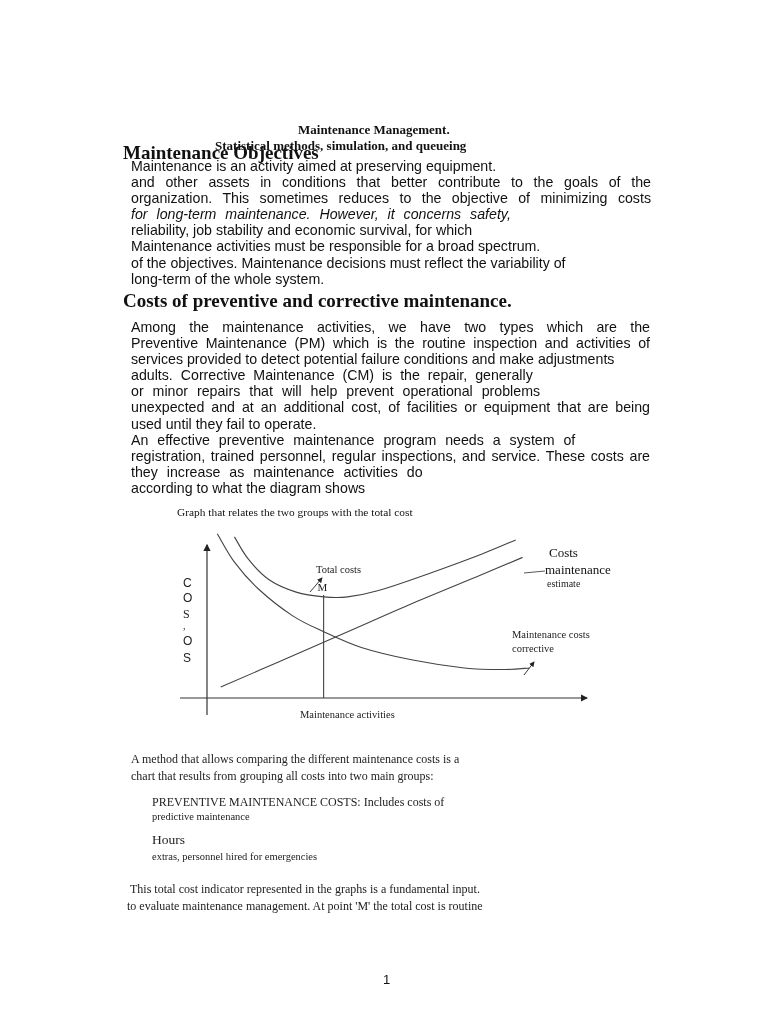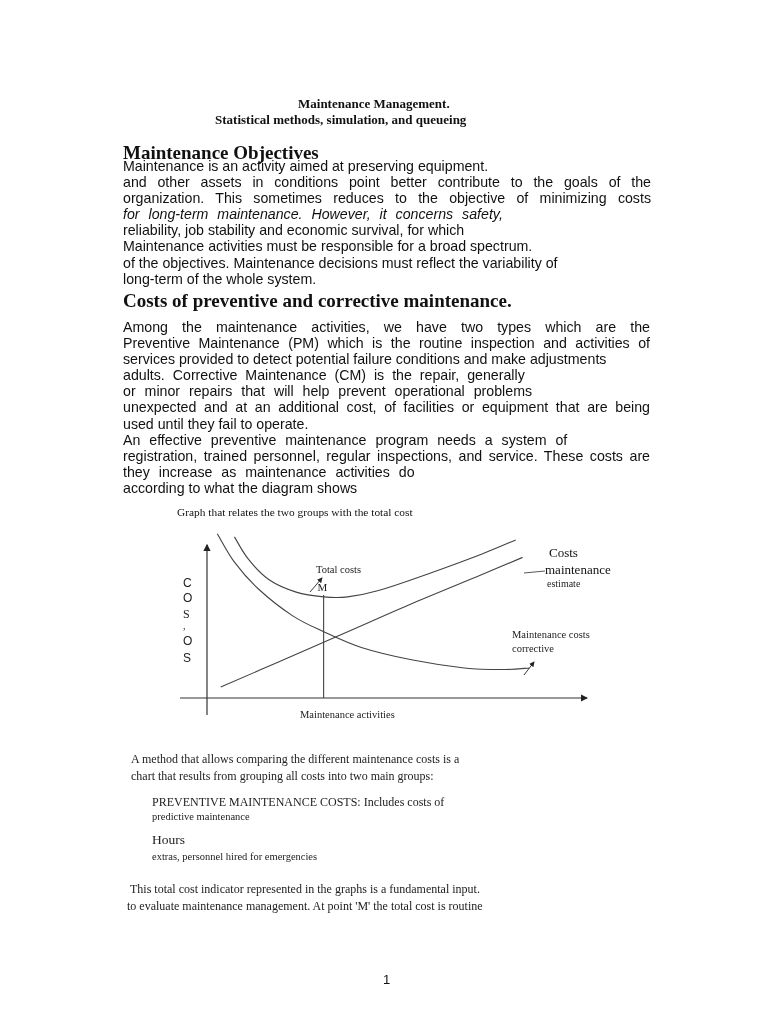--- a/index.html
+++ b/index.html
@@ -1,38 +1,38 @@
 <!DOCTYPE html>
 <html><head>
 <meta charset="utf-8">
 <style>
   html, body { margin:0; padding:0; background:#ffffff; }
   body { width:768px; height:1024px; position:relative; overflow:hidden; color:#111; }
   .serif { font-family: "Liberation Serif", "DejaVu Serif", serif; }
   .sans { font-family: "Liberation Sans", "DejaVu Sans", sans-serif; }
-  .title { position:absolute; font-weight:bold; font-size:13px; white-space:nowrap; }
+  .title { position:absolute; font-weight:bold; font-size:13px; white-space:nowrap;margin-top:26px; }
   .heading { position:absolute; left:123px; font-weight:bold; font-size:19px; white-space:nowrap; }
   .para { position:absolute; left:123px; width:528px; font-size:14.2px; line-height:16.1px; }
-  .para .ln { display:block; white-space:nowrap; }
+  .para .ln { display:block; white-space:nowrap;margin-left:8px; }
   .para .ln.j { text-align:justify; text-align-last:justify; white-space:normal; height:16.1px; overflow:hidden; }
   .small { position:absolute; font-size:12px; white-space:nowrap; color:#222; }
   .chartcap { position:absolute; left:177px; top:506px; font-size:11.4px; white-space:nowrap; }
   #chart { position:absolute; left:150px; top:525px; }
   .page-num { position:absolute; left:383px; top:972px; font-size:13px; }
 </style>
 </head>
 <body>
 
 <div class="title serif" style="left:298px; top:96px;">Maintenance Management.</div>
 <div class="title serif" style="left:215px; top:112px;">Statistical methods, simulation, and queueing</div>
 
 <div class="heading serif" style="top:142px;">Maintenance Objectives</div>
 <div class="para sans" style="top:158px;">
   <span class="ln">Maintenance is an activity aimed at preserving equipment.</span>
-  <span class="ln j">and other assets in conditions point better contribute to the goals of the</span>
+  <span class="ln j">and other assets in conditions that better contribute to the goals of the</span>
   <span class="ln j">organization. This sometimes reduces to the objective of minimizing costs</span>
   <span class="ln" style="word-spacing:5px;font-style:italic;">for long-term maintenance. However, it concerns safety,</span>
   <span class="ln">reliability, job stability and economic survival, for which</span>
   <span class="ln">Maintenance activities must be responsible for a broad spectrum.</span>
   <span class="ln">of the objectives. Maintenance decisions must reflect the variability of</span>
   <span class="ln">long-term of the whole system.</span>
 </div>
 
 <div class="heading serif" style="top:290px;">Costs of preventive and corrective maintenance.</div>
 <div class="para sans" style="top:319px; width:527px;">

